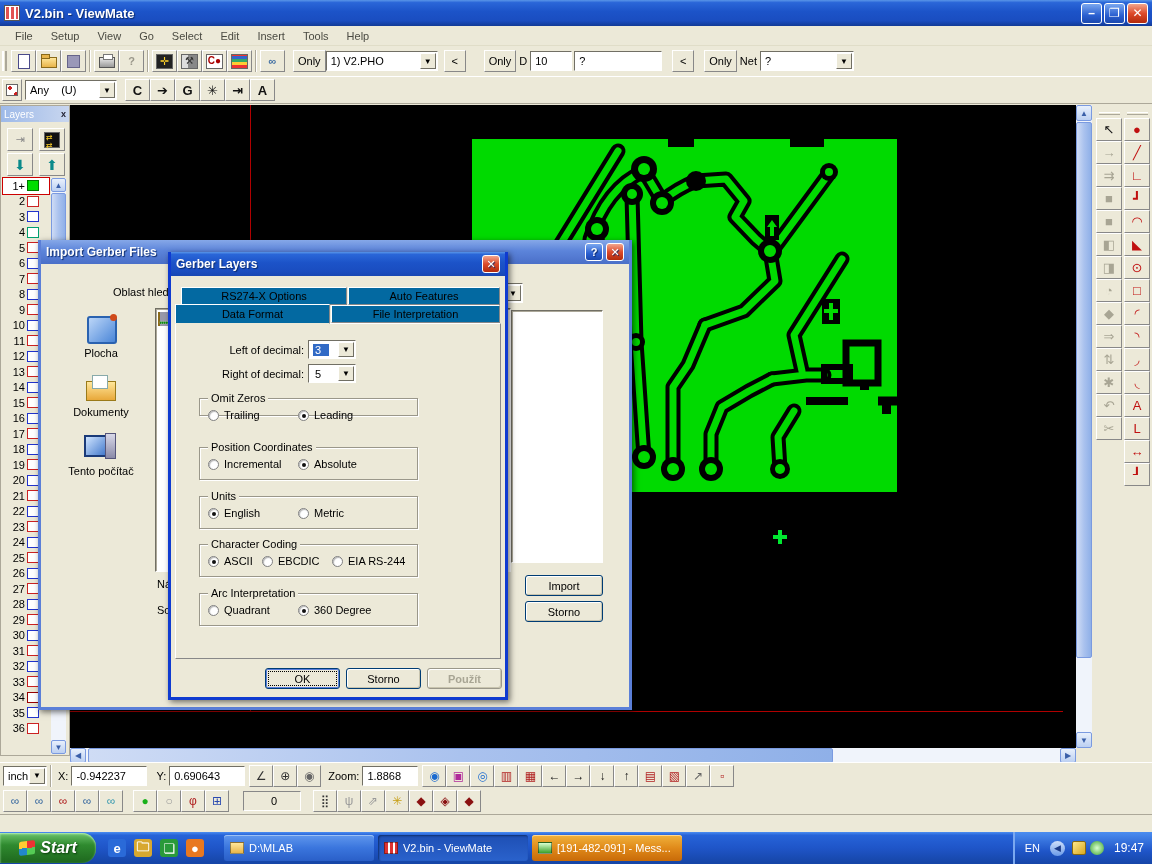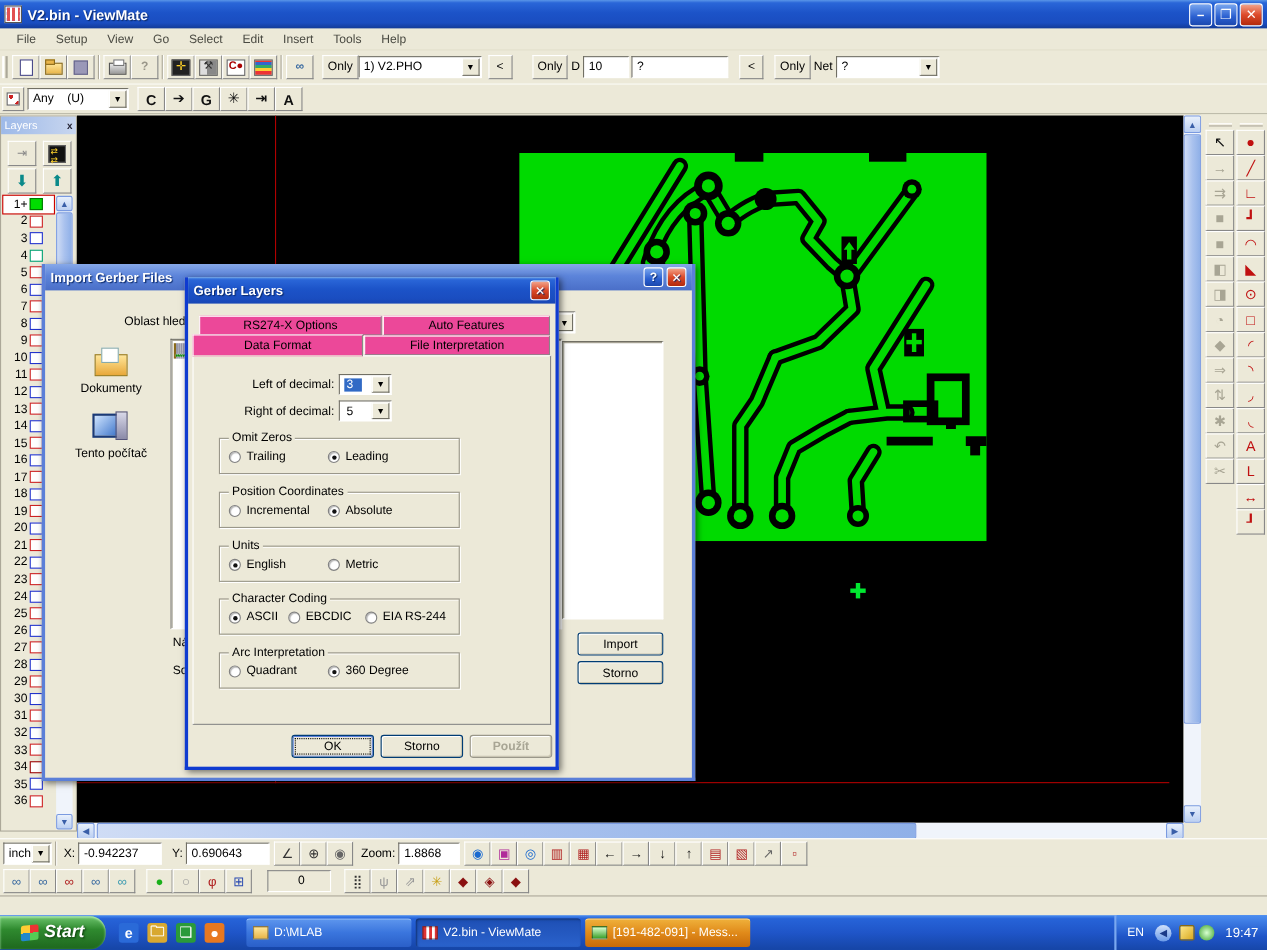--- a/index.html
+++ b/index.html
@@ -83,21 +83,21 @@
   .dlg .cap { height:24px; display:flex; align-items:center; padding:0 5px; color:#fff; font-weight:bold; font-size:12px; text-shadow:1px 1px 1px #0b2a6b;
     background:linear-gradient(180deg,#5a96e8 0%,#2a66d8 10%,#1c53c8 45%,#1a4dc0 80%,#1847b4 100%); }
   .dlg.inactive { border-color:#5b7fd8; }
   .dlg.inactive .cap { background:linear-gradient(180deg,#86a8e8 0%,#5c84da 45%,#4a6fc8 100%); }
   .capbtn { width:18px; height:18px; margin-left:3px; border-radius:3px; color:#fff; font-weight:bold; font-size:11px; display:flex; align-items:center; justify-content:center;
     background:linear-gradient(180deg,#7aa7ef,#2a5fd0 60%,#1b48ae); border:1px solid #fff; }
   .capbtn.close { background:linear-gradient(180deg,#f2a58c,#dd4a2a 50%,#b22a0c); }
   .cap .sp { flex:1; }
 
   
-  .tab { position:absolute; height:19px; background:#ec4899; border:1px solid; border-color:#fff #888 #ece9d8 #fff; display:flex; align-items:center; justify-content:center; font-size:11px; }
+  .tab { position:absolute; height:19px; background:#0369a1; border:1px solid; border-color:#fff #888 #ece9d8 #fff; display:flex; align-items:center; justify-content:center; font-size:11px; }
   .tab.back { border-bottom:1px solid #888; height:18px; }
   .pane { position:absolute; background:#ece9d8; border:1px solid; border-color:#fff #888 #888 #fff; }
 
   .grp { position:absolute; border:1px solid #9a978a; box-shadow:1px 1px 0 #fff inset, 1px 1px 0 #fff; }
   .grp .gt { position:absolute; left:8px; top:-7px; background:#ece9d8; padding:0 3px; }
   .radio { display:inline-flex; align-items:center; position:absolute; }
   .radio .dot { width:11px; height:11px; border-radius:50%; background:#fff; border:1px solid #808080; box-shadow:inset 1px 1px 1px #b8b8b8; margin-right:5px; position:relative; }
   .radio.on .dot::after { content:""; position:absolute; left:3px; top:3px; width:4px; height:4px; border-radius:50%; background:#111; }
   .pbtn { position:absolute; height:21px; background:#ece9d8; border:1px solid #003c74; border-radius:3px; box-shadow:inset 1px 1px 0 #fff, inset -1px -1px 0 #c8c4ae; display:flex; align-items:center; justify-content:center; font-size:11px; }
   .pbtn.def { outline:1px dotted #000; outline-offset:-4px; box-shadow:inset 0 0 0 1px #5a7edc, inset 1px 1px 0 #fff; }
@@ -571,20 +571,24 @@
         <span class="capbtn">?</span>
         <span class="capbtn close">✕</span>
       </div>
       <div style="position:absolute; left:40px; top:46px; width:106px; text-align:right;">Oblast hledání:</div>
       <div class="combo" style="position:absolute; left:152px; top:43px; width:330px; height:20px;">
           <span class="ic-folder" style="margin-top:0;"></span>
           <span class="arr">▼</span>
         </div>
       <div style="position:absolute; left:8px; top:74px; width:110px;">
           <span class="place">
+            <span class="pic pic-desktop"></span>
+            <span class="cap2">Plocha</span>
+          </span>
+          <span class="place">
             <span class="pic pic-docs"></span>
             <span class="cap2">Dokumenty</span>
           </span>
           <span class="place">
             <span class="pic pic-computer"></span>
             <span class="cap2">Tento počítač</span>
           </span>
         </div>
       <div class="sunken" style="position:absolute; left:114px; top:68px; width:356px; height:264px; padding:4px 0 0 2px;">
         <div id="filestrip"><span class="fitem folder"></span><span class="fitem fileok"></span><span class="fitem fileok"></span><span class="fitem fileok"></span><span class="fitem fileok"></span></div>
@@ -613,21 +617,21 @@
         <div class="combo" style="position:absolute; left:132px; top:16px; width:48px; height:19px;">
             <span style="background:#316ac5; color:#fff; padding:0 8px 0 2px;">3</span>
             <span class="arr">▼</span>
           </div>
         <div style="position:absolute; left:14px; top:44px; width:114px; text-align:right;">Right of decimal:</div>
         <div class="combo" style="position:absolute; left:132px; top:40px; width:48px; height:19px;">
             <span style="padding:0 8px 0 2px;">5</span>
             <span class="arr">▼</span>
           </div>
 
-        <div class="grp" style="left:23px; top:74px; width:219px; height:33px;text-decoration:underline;">
+        <div class="grp" style="left:23px; top:74px; width:219px; height:18px;text-decoration:underline;">
           <span class="gt">Omit Zeros</span>
           <span class="radio" style="left:8px; top:10px;">
               <span class="dot"></span>
               <span>Trailing</span>
             </span>
           <span class="radio on" style="left:98px; top:10px;">
               <span class="dot"></span>
               <span>Leading</span>
             </span>
         </div>

